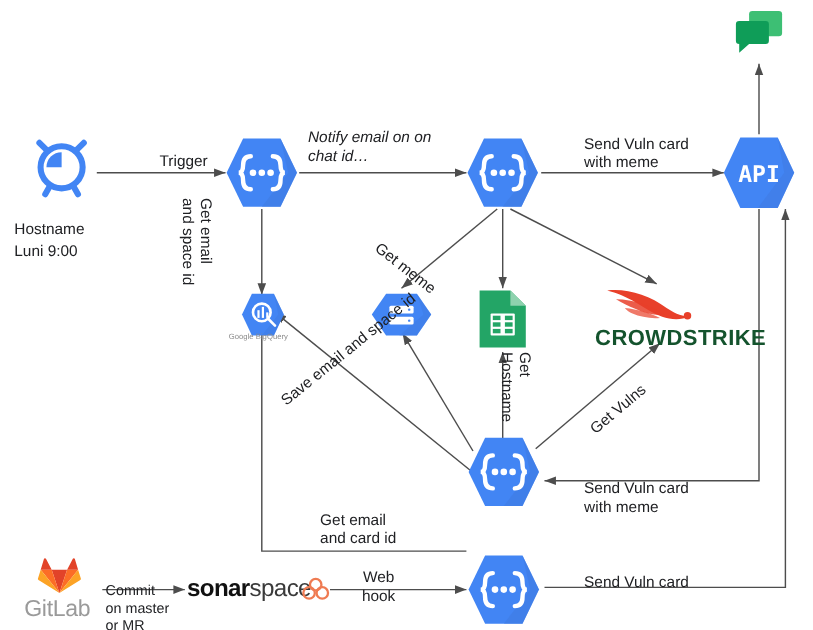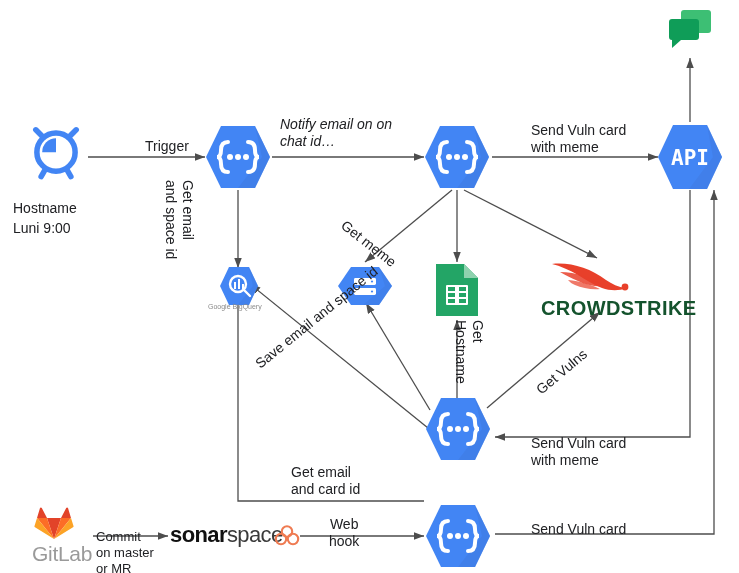--- a/index.html
+++ b/index.html
@@ -226,21 +226,21 @@
     <svg width="38" height="36" viewBox="0 0 38 36">
       <path d="M19,34 L26,13 H12 Z" fill="#e24329"></path>
       <path d="M19,34 L12,13 H2 Z" fill="#fc6d26"></path>
       <path d="M2,13 L-0.5,21 A1,1 0 0 0 0,22.3 L19,34 Z" fill="#fca326"></path>
       <path d="M2,13 L5,3 A1,1 0 0 1 6.8,3 L12,13 Z" fill="#e24329"></path>
       <path d="M19,34 L26,13 H36 Z" fill="#fc6d26"></path>
       <path d="M36,13 L38.5,21 A1,1 0 0 1 38,22.3 L19,34 Z" fill="#fca326"></path>
       <path d="M36,13 L33,3 A1,1 0 0 0 31.2,3 L26,13 Z" fill="#e24329"></path>
     </svg>
   </div>
-  <div class="gitlab-txt" style="left:22px;top:542px;margin-left:10px;">GitLab</div>
+  <div class="gitlab-txt" style="left:22px;top:542px;">GitLab</div>
 
   <div class="sonar-txt" style="left:170px;top:522px;">
     <b>sonar</b><span>space</span>
   </div>
   <div class="node" style="left:272px;top:524px;">
     <svg width="30" height="24" viewBox="0 0 30 24">
       <g fill="none" stroke="#ef7b52" stroke-width="2.1">
         <circle cx="9" cy="15" r="5.2"></circle>
         <circle cx="21" cy="15" r="5.2"></circle>
         <circle cx="15" cy="7.5" r="5.2"></circle>

